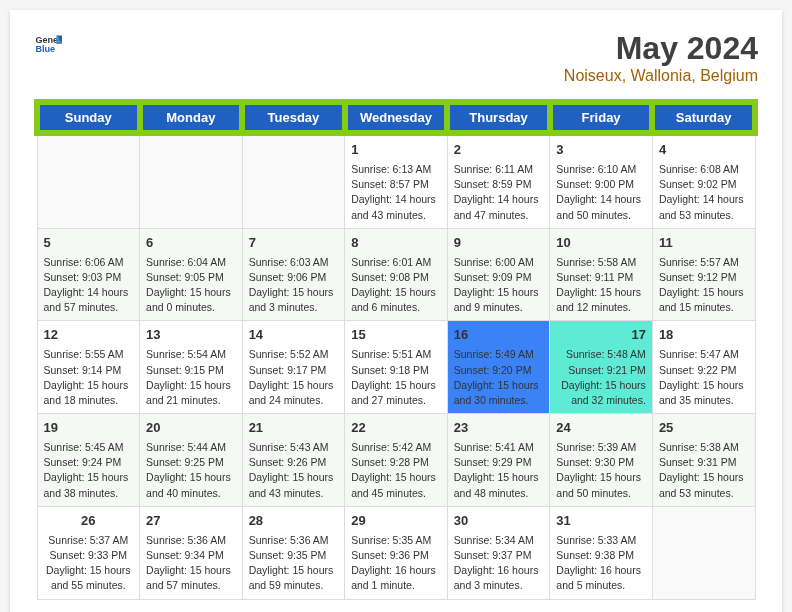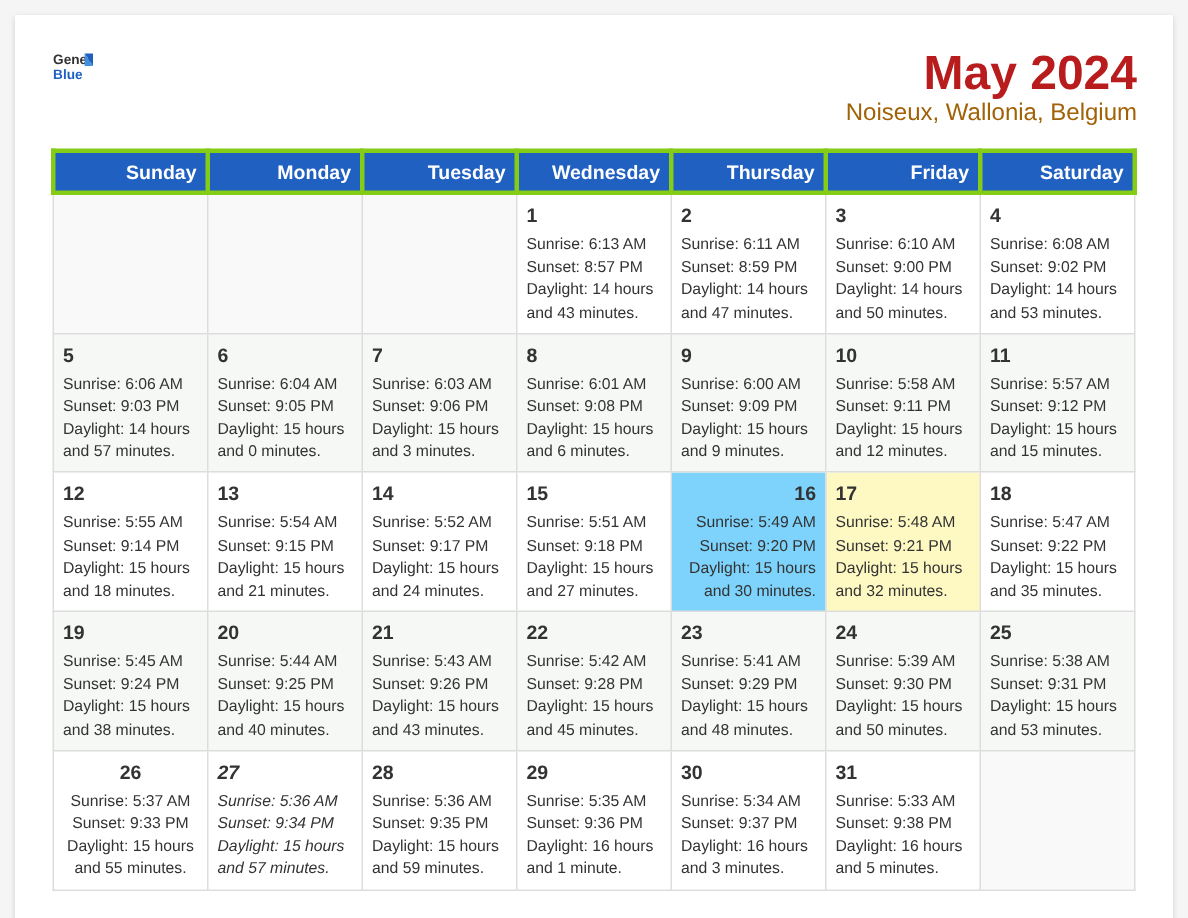--- a/index.html
+++ b/index.html
@@ -33,39 +33,39 @@
     .logo-icon {
       width: 28px;
       height: 28px;
     }
     .title-block {
       text-align: right;
     }
     .main-title {
       font-size: 32px;
       font-weight: bold;
-      color: #b91c1c;
+      color: #404040;
     }
     .subtitle {
       font-size: 16px;
       color: #a16207;
     }
     .calendar-table {
       width: 100%;
       border-collapse: collapse;
       table-layout: fixed;
     }
     .calendar-table th {
       background: #2060c0;
       color: white;
-      text-align: right;
+      text-align: center;
       padding: 5px 6px;
       font-size: 13px;
       font-weight: bold;
-      border: 3px solid #84cc16;
+      border: 6px solid #84cc16;
     }
     .calendar-table td {
       vertical-align: top;
       padding: 5px 6px;
       border: 1px solid #ddd;
       background: white;
       font-size: 10.5px;
       line-height: 1.45;
       height: 88px;
     }
@@ -183,25 +183,25 @@
             <div class="day-info">Sunrise: 5:54 AM<br>Sunset: 9:15 PM<br>Daylight: 15 hours and 21 minutes.</div>
           </td>
           <td style="background: white; margin-top: 22px;">
             <span class="day-number">14</span>
             <div class="day-info">Sunrise: 5:52 AM<br>Sunset: 9:17 PM<br>Daylight: 15 hours and 24 minutes.</div>
           </td>
           <td style="background: white;">
             <span class="day-number">15</span>
             <div class="day-info">Sunrise: 5:51 AM<br>Sunset: 9:18 PM<br>Daylight: 15 hours and 27 minutes.</div>
           </td>
-          <td style="background: #7dd3fc; text-align: right;">
+          <td style="background: #3b82f6;">
             <span class="day-number">16</span>
             <div class="day-info">Sunrise: 5:49 AM<br>Sunset: 9:20 PM<br>Daylight: 15 hours and 30 minutes.</div>
           </td>
-          <td style="background: #fef9c3;">
+          <td style="background: #5eead4; text-align: right;">
             <span class="day-number">17</span>
             <div class="day-info">Sunrise: 5:48 AM<br>Sunset: 9:21 PM<br>Daylight: 15 hours and 32 minutes.</div>
           </td>
           <td style="background: white;">
             <span class="day-number">18</span>
             <div class="day-info">Sunrise: 5:47 AM<br>Sunset: 9:22 PM<br>Daylight: 15 hours and 35 minutes.</div>
           </td>
         </tr>
         <tr>
           <td style="background: rgb(245, 248, 245);">
@@ -231,21 +231,21 @@
           <td style="background: rgb(245, 248, 245); margin-left: 21px;">
             <span class="day-number">25</span>
             <div class="day-info">Sunrise: 5:38 AM<br>Sunset: 9:31 PM<br>Daylight: 15 hours and 53 minutes.</div>
           </td>
         </tr>
         <tr>
           <td style="background: white; text-align: center;">
             <span class="day-number">26</span>
             <div class="day-info">Sunrise: 5:37 AM<br>Sunset: 9:33 PM<br>Daylight: 15 hours and 55 minutes.</div>
           </td>
-          <td style="background: white; font-style: italic;">
+          <td style="background: white;">
             <span class="day-number">27</span>
             <div class="day-info">Sunrise: 5:36 AM<br>Sunset: 9:34 PM<br>Daylight: 15 hours and 57 minutes.</div>
           </td>
           <td style="background: white;">
             <span class="day-number">28</span>
             <div class="day-info">Sunrise: 5:36 AM<br>Sunset: 9:35 PM<br>Daylight: 15 hours and 59 minutes.</div>
           </td>
           <td style="background: white;">
             <span class="day-number">29</span>
             <div class="day-info">Sunrise: 5:35 AM<br>Sunset: 9:36 PM<br>Daylight: 16 hours and 1 minute.</div>

